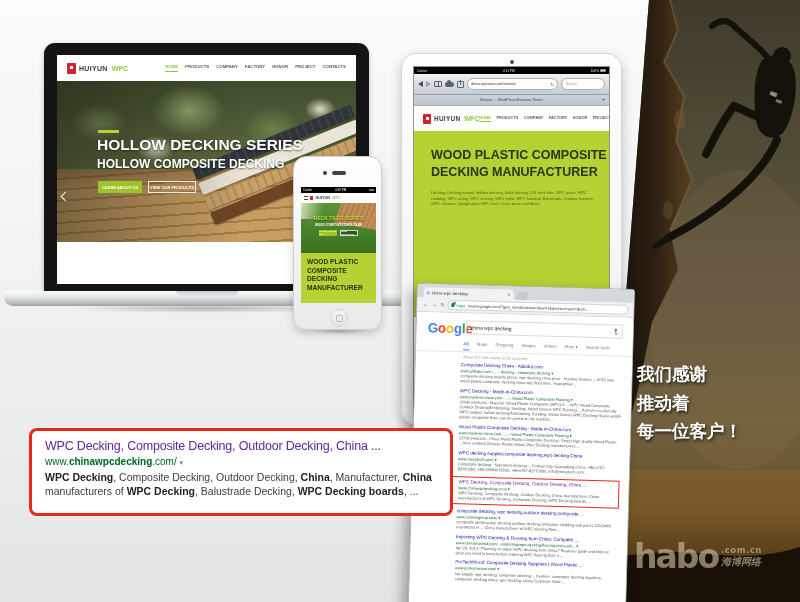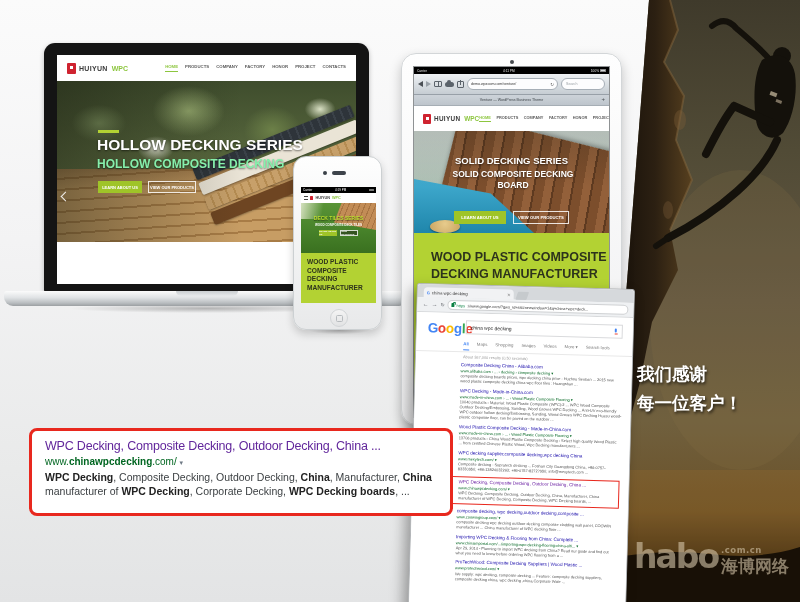--- a/index.html
+++ b/index.html
@@ -52,21 +52,21 @@
   .plank{width:170px;height:13px;margin-bottom:3px;border-radius:2px;box-shadow:0 1px 2px rgba(0,0,0,.35);}
   .pl1{background:repeating-linear-gradient(90deg,#2e343a 0 6px,#3a4148 6px 8px);}
   .pl2{background:#eae4d6;}
   .pl3{background:repeating-linear-gradient(90deg,#c7a06a 0 6px,#b58c52 6px 8px);}
   .pl4{background:#6e4522;}
   .hero-shade{left:0;top:0;width:299px;height:161px;
     background:linear-gradient(90deg,rgba(25,28,16,.45),rgba(25,28,16,0) 62%);}
   .hero-dash{left:41px;top:49px;width:21px;height:3px;background:#b3d233;}
   .hero-title{left:40px;top:55px;font-size:15.5px;font-weight:800;color:#fff;
     text-shadow:0 1px 2px rgba(0,0,0,.55);white-space:nowrap;}
-  .hero-sub{left:40px;top:76px;font-size:12px;font-weight:800;color:#86efac;
+  .hero-sub{left:40px;top:76px;font-size:12px;font-weight:800;color:#ffffff;
     text-shadow:0 1px 2px rgba(0,0,0,.5);white-space:nowrap;}
   .hero-btns{left:41px;top:100px;display:flex;gap:6px;}
   .btn-green{width:44px;height:12px;background:#9fc428;color:#fff;font-size:4px;font-weight:700;
     display:flex;align-items:center;justify-content:center;}
   .btn-line{width:48px;height:12px;border:1px solid rgba(255,255,255,.85);color:#fff;font-size:4px;
     font-weight:700;display:flex;align-items:center;justify-content:center;}
   .chev{left:5px;top:112px;width:7px;height:7px;border-left:1.6px solid #fff;border-bottom:1.6px solid #fff;
     transform:rotate(45deg);opacity:.9;}
 
   .lv-band{left:0;top:187px;width:299px;height:42px;background:#b3d233;}
@@ -223,21 +223,21 @@
   .bb-snip b{color:#222;}
 
   
   .cn-lines{left:637px;top:360px;color:#fff;font-weight:700;font-size:17.5px;line-height:28.5px;
     text-shadow:1px 2px 3px rgba(0,0,0,.7);font-family:"DejaVu Sans",sans-serif;}
   .wm{left:634px;top:539px;display:flex;align-items:flex-start;color:rgba(214,199,170,.6);}
   .wm-logo{font-size:33px;font-weight:800;letter-spacing:-2px;line-height:36px;
     font-family:"DejaVu Sans",sans-serif;}
   .wm-col{margin-left:3px;margin-top:6px;font-family:"DejaVu Sans",sans-serif;}
   .wm-dom{font-size:8.5px;font-weight:700;letter-spacing:.5px;}
-  .wm-cn{font-size:17px;font-weight:700;}
+  .wm-cn{font-size:10px;font-weight:700;font-style:italic;}
 </style>
 </head>
 <body>
 
 <div id="stage">
 
   <div class="abs photo-wrap">
     <div class="abs photo">
       <svg width="200" height="602" viewBox="0 0 200 602" preserveAspectRatio="none">
         <defs>
@@ -355,32 +355,20 @@
         <div class="ts-nav">
           <span class="on">HOME</span>
           <span>PRODUCTS</span>
           <span>COMPANY</span>
           <span>FACTORY</span>
           <span>HONOR</span>
           <span>PROJECT</span>
 
         </div>
       </div>
-      <div class="ts-hero">
-        <div class="ts-deck"></div>
-        <div class="ts-water"></div>
-        <div class="ts-hat"></div>
-        <div class="ts-shade"></div>
-        <div class="th-title">SOLID DECKING SERIES</div>
-        <div class="th-sub">SOLID COMPOSITE DECKING BOARD</div>
-        <div class="th-btns">
-          <div class="thb1">LEARN ABOUT US</div>
-          <div class="thb2">VIEW OUR PRODUCTS</div>
-        </div>
-      </div>
       <div class="ts-green">
         <div class="tg-head">WOOD PLASTIC COMPOSITE DECKING MANUFACTURER</div>
         <div class="tg-para">Decking, Decking boards, Hollow decking, Solid decking, DIY deck tiles, WPC panel, WPC cladding, WPC railing, WPC fencing, WPC trellis, WPC handrail, Balustrade, Outdoor furniture, WPC columns, Upright post, WPC keel, Cross beam and More.</div>
       </div>
     </div>
   </div>
 
   <div class="abs ph-shadow"></div>
   <div class="abs phone">
     <div class="abs ph-cam"></div>
@@ -491,25 +479,26 @@
           <div class="ru">www.protechwood.com/ ▾</div>
           <div class="rs">We supply: wpc decking, composite decking ... Feature: composite decking suppliers, composite decking china, wpc decking ,china,Corporate Wide ...</div>
         </div>
       </div>
     </div>
   </div>
 
   <div class="abs bigbox">
     <div class="bb-title">WPC Decking, Composite Decking, Outdoor Decking, China ...</div>
     <div class="bb-url"><span>www.</span><b>chinawpcdecking</b><span>.com/</span> <span class="bb-arrow">▾</span></div>
-    <div class="bb-snip"><b>WPC Decking</b><span>, Composite Decking, Outdoor Decking, </span><b>China</b><span>, Manufacturer, </span><b>China</b><span> manufacturer of </span><b>WPC Decking</b><span>, Corporate Decking, </span><b>WPC Decking boards</b><span>, ...</span></div>
+    <div class="bb-snip"><b>WPC Decking</b><span>, Composite Decking, Outdoor Decking, </span><b>China</b><span>, Manufacturer, </span><b>China</b><span> manufacturers of </span><b>WPC Decking</b><span>, Balustrade Decking, </span><b>WPC Decking boards</b><span>, ...</span></div>
   </div>
 
   <div class="abs cn-lines">
     <div>我们感谢</div>
+    <div>推动着</div>
     <div>每一位客户！</div>
   </div>
 
   <div class="abs wm">
     <span class="wm-logo">habo</span>
     <span class="wm-col">
       <div class="wm-dom">.com.cn</div>
       <div class="wm-cn">海博网络</div>
     </span>
   </div>

